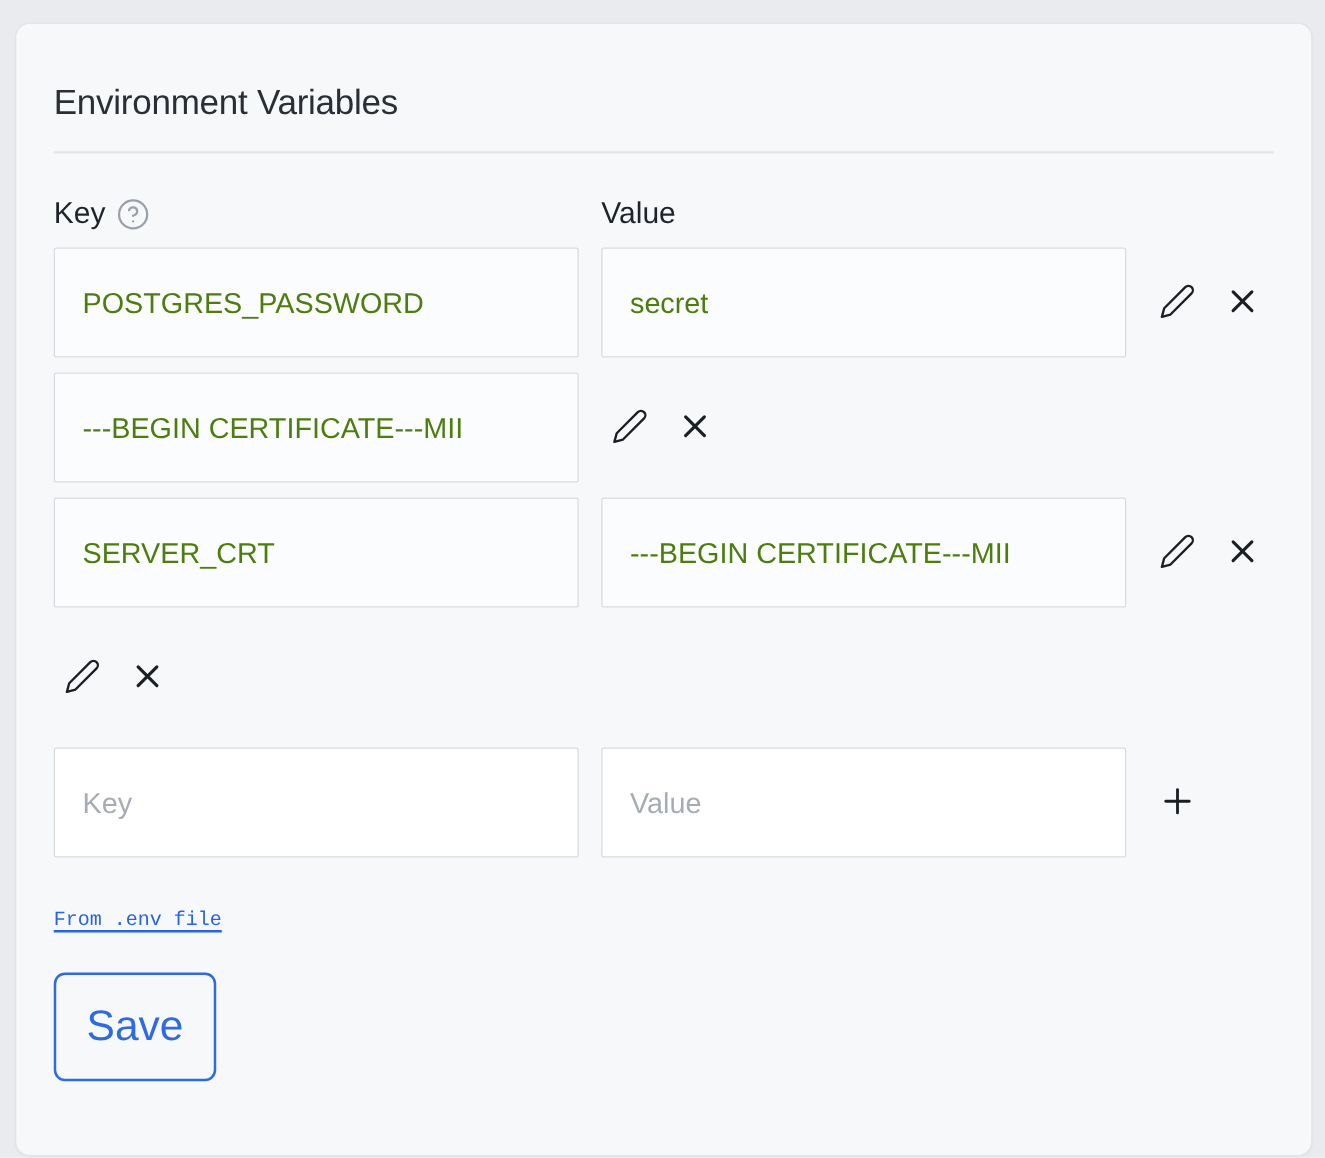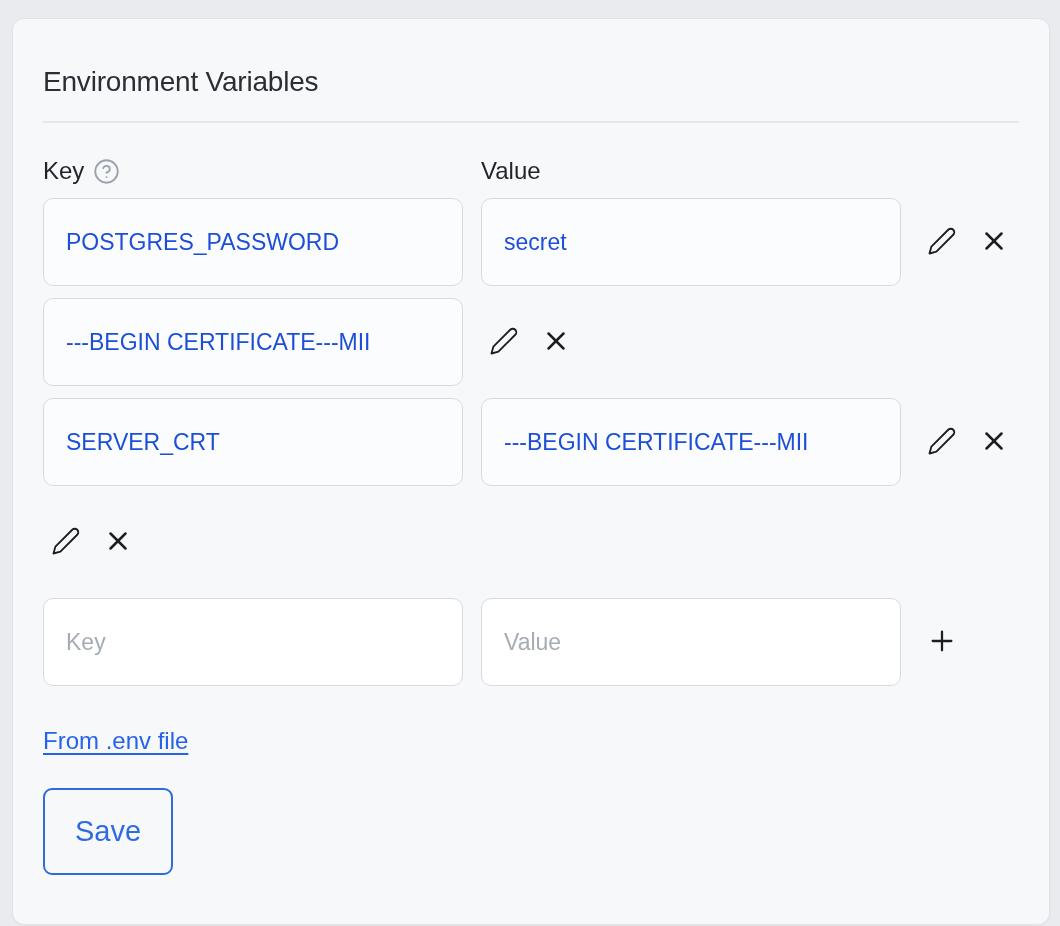--- a/index.html
+++ b/index.html
@@ -52,25 +52,25 @@
     display: grid;
     grid-template-columns: 420px 420px 1fr;
     column-gap: 18px;
     height: 88px;
     margin-bottom: 12px;
     align-items: stretch;
   }
   .env-input {
     width: 100%; height: 100%;
     border: 1.5px solid #d7dbe1;
-    border-radius: 10px;
+    border-radius: 2px;
     background: #fbfcfd;
     font-family: "Liberation Sans", sans-serif;
     font-size: 23px;
-    color: #1d4ed8;
+    color: #4d7c0f;
     padding: 0 22px;
     outline: none;
     white-space: nowrap;
     overflow: hidden;
   }
   .env-input.editable { background: #ffffff; }
   .env-input::placeholder { color: #a6acb5; opacity: 1; }
   .actions {
     display: flex;
     align-items: center;
@@ -81,36 +81,37 @@
     background: none;
     border: none;
     width: 38px; height: 38px;
     display: flex; align-items: center; justify-content: center;
     cursor: pointer;
     color: #1b1e22;
     padding: 0;
   }
   .link-row { margin-top: 41px; }
   .env-link {
-    font-size: 24px;
+    font-size: 16px;
     color: #2563eb;
     text-decoration: underline;
     text-underline-offset: 4px;
     text-decoration-thickness: 2px;
     cursor: pointer;
+    font-family: Liberation Mono, monospace;
   }
   .save-row { margin-top: 33px; }
   .save-btn {
     width: 130px; height: 87px;
     background: transparent;
     border: 2px solid #2e6be0;
     border-radius: 9px;
     color: #2e6be0;
     font-family: "Liberation Sans", sans-serif;
-    font-size: 29px;
+    font-size: 34px;
     cursor: pointer;
   }
 </style>
 </head>
 <body>
 
 <div class="card">
 
   <div class="title">Environment Variables</div>
   <hr class="divider">

